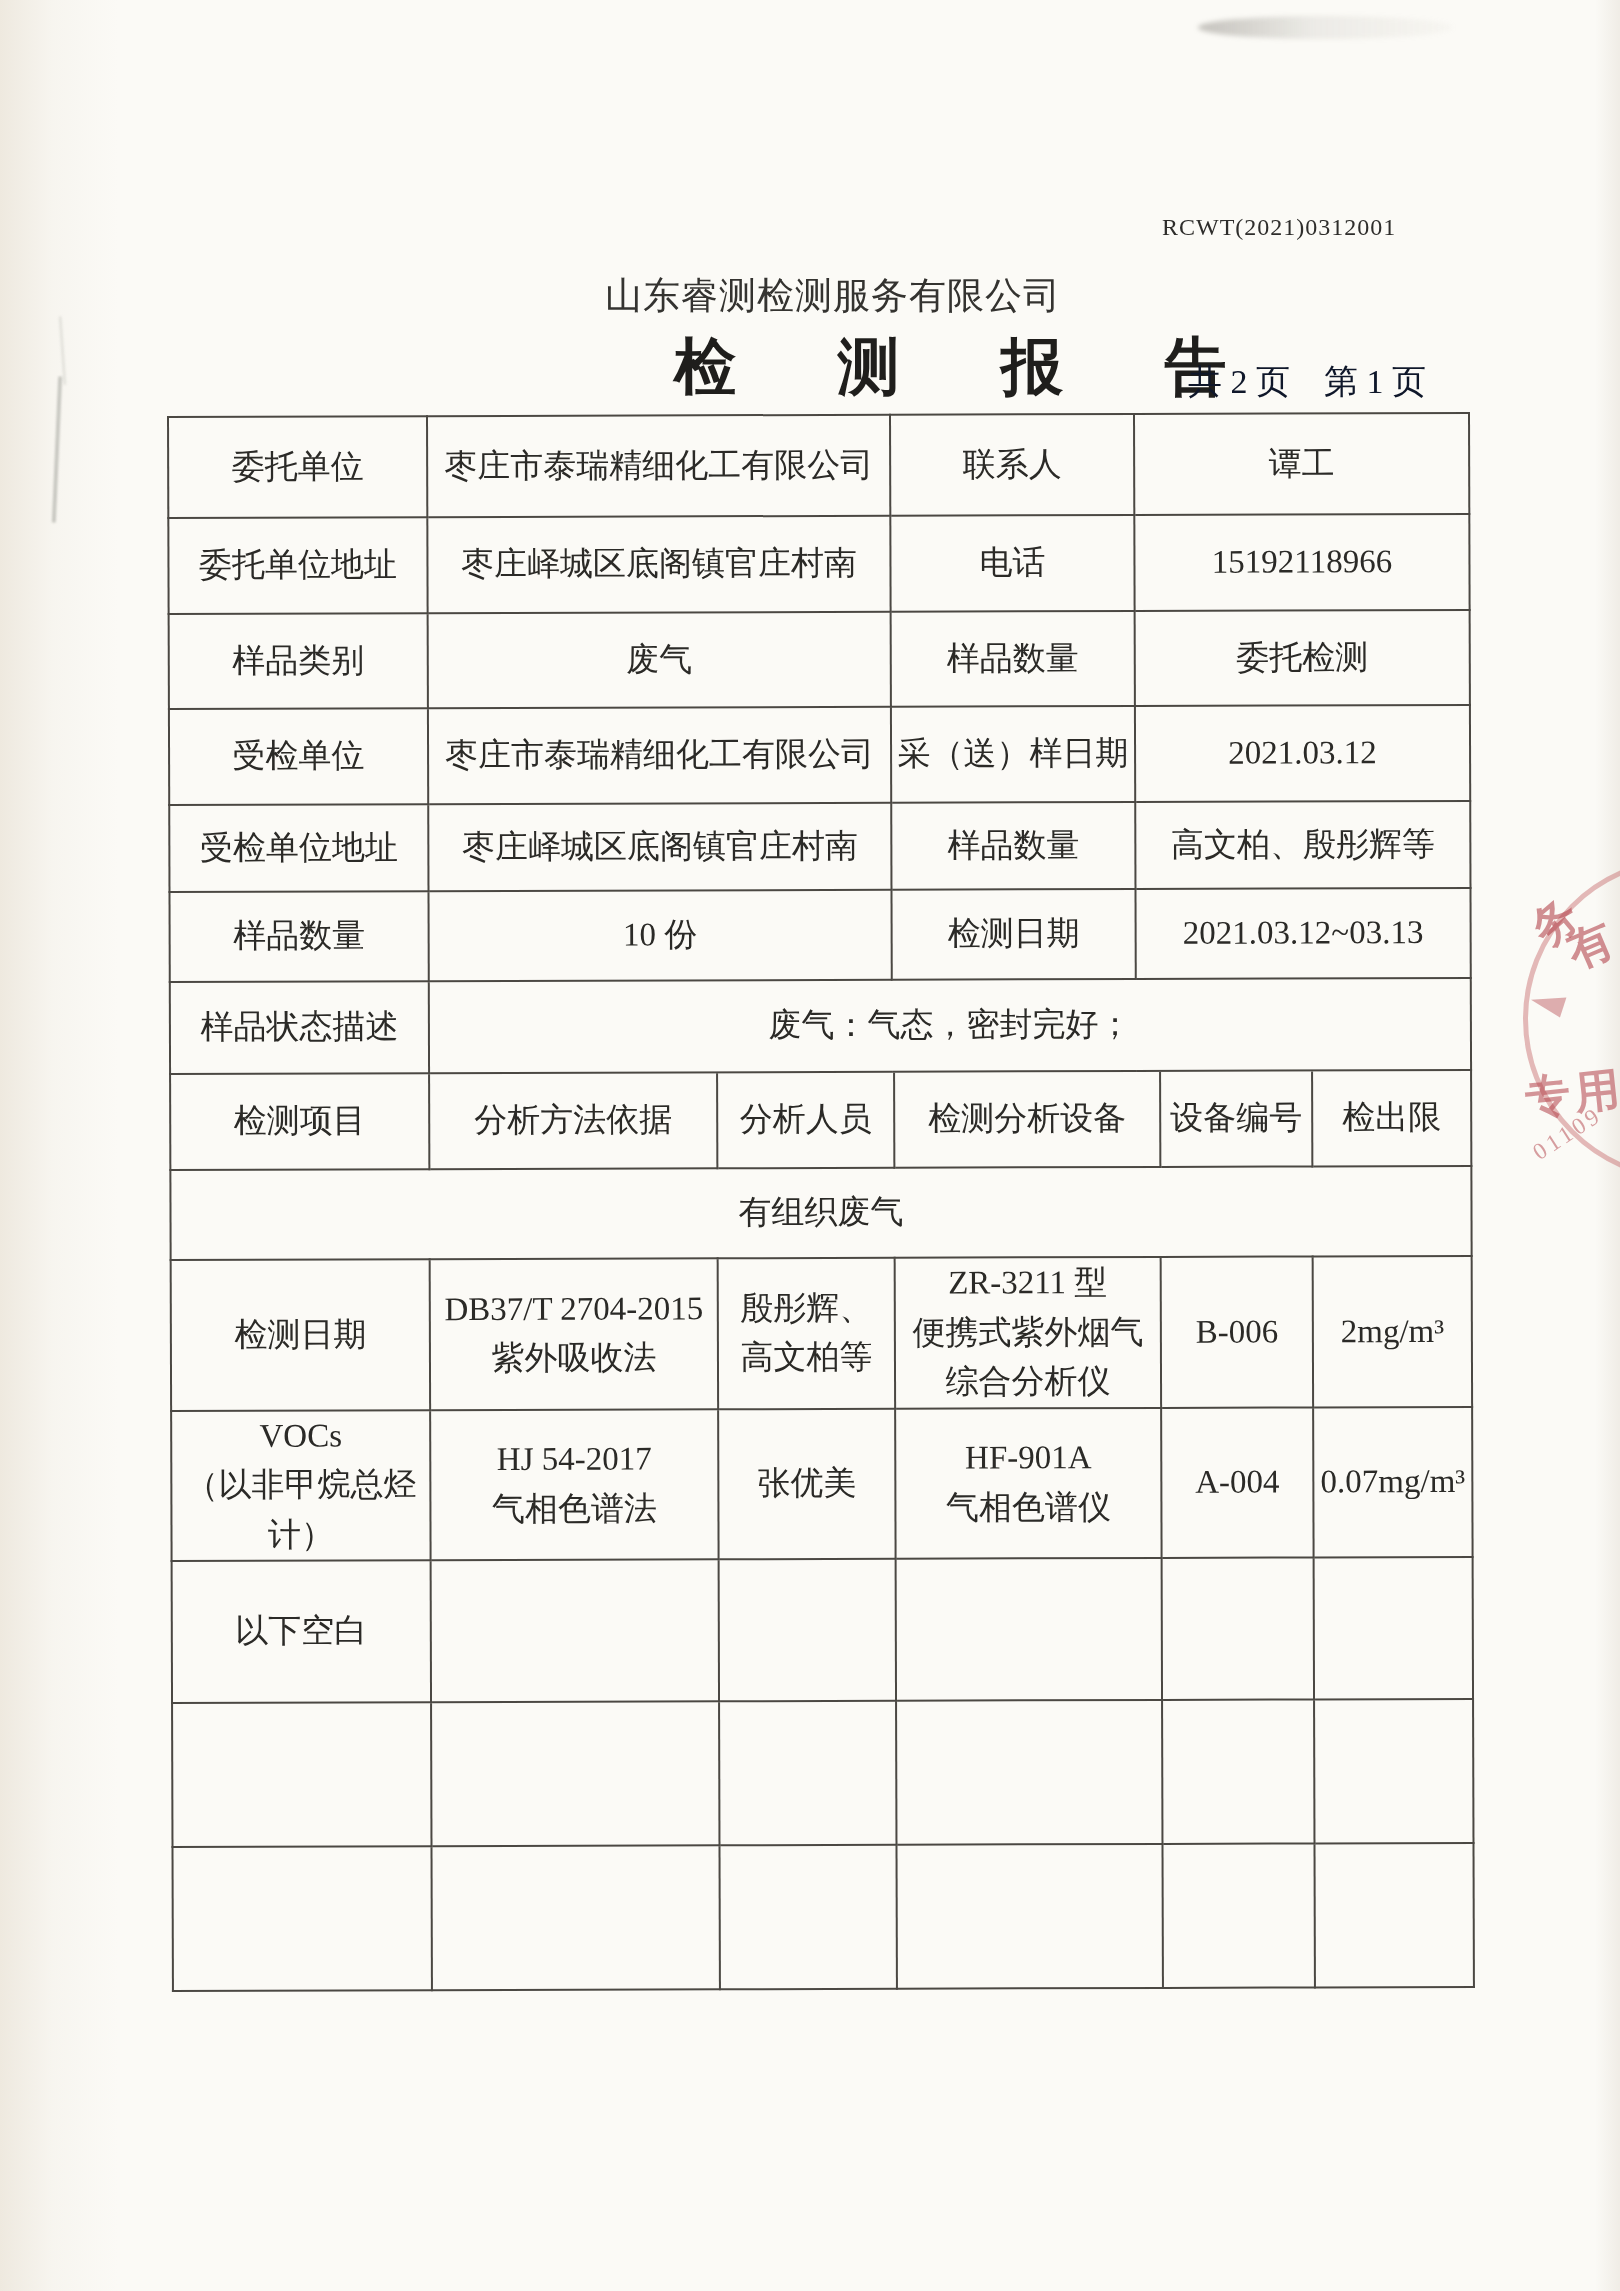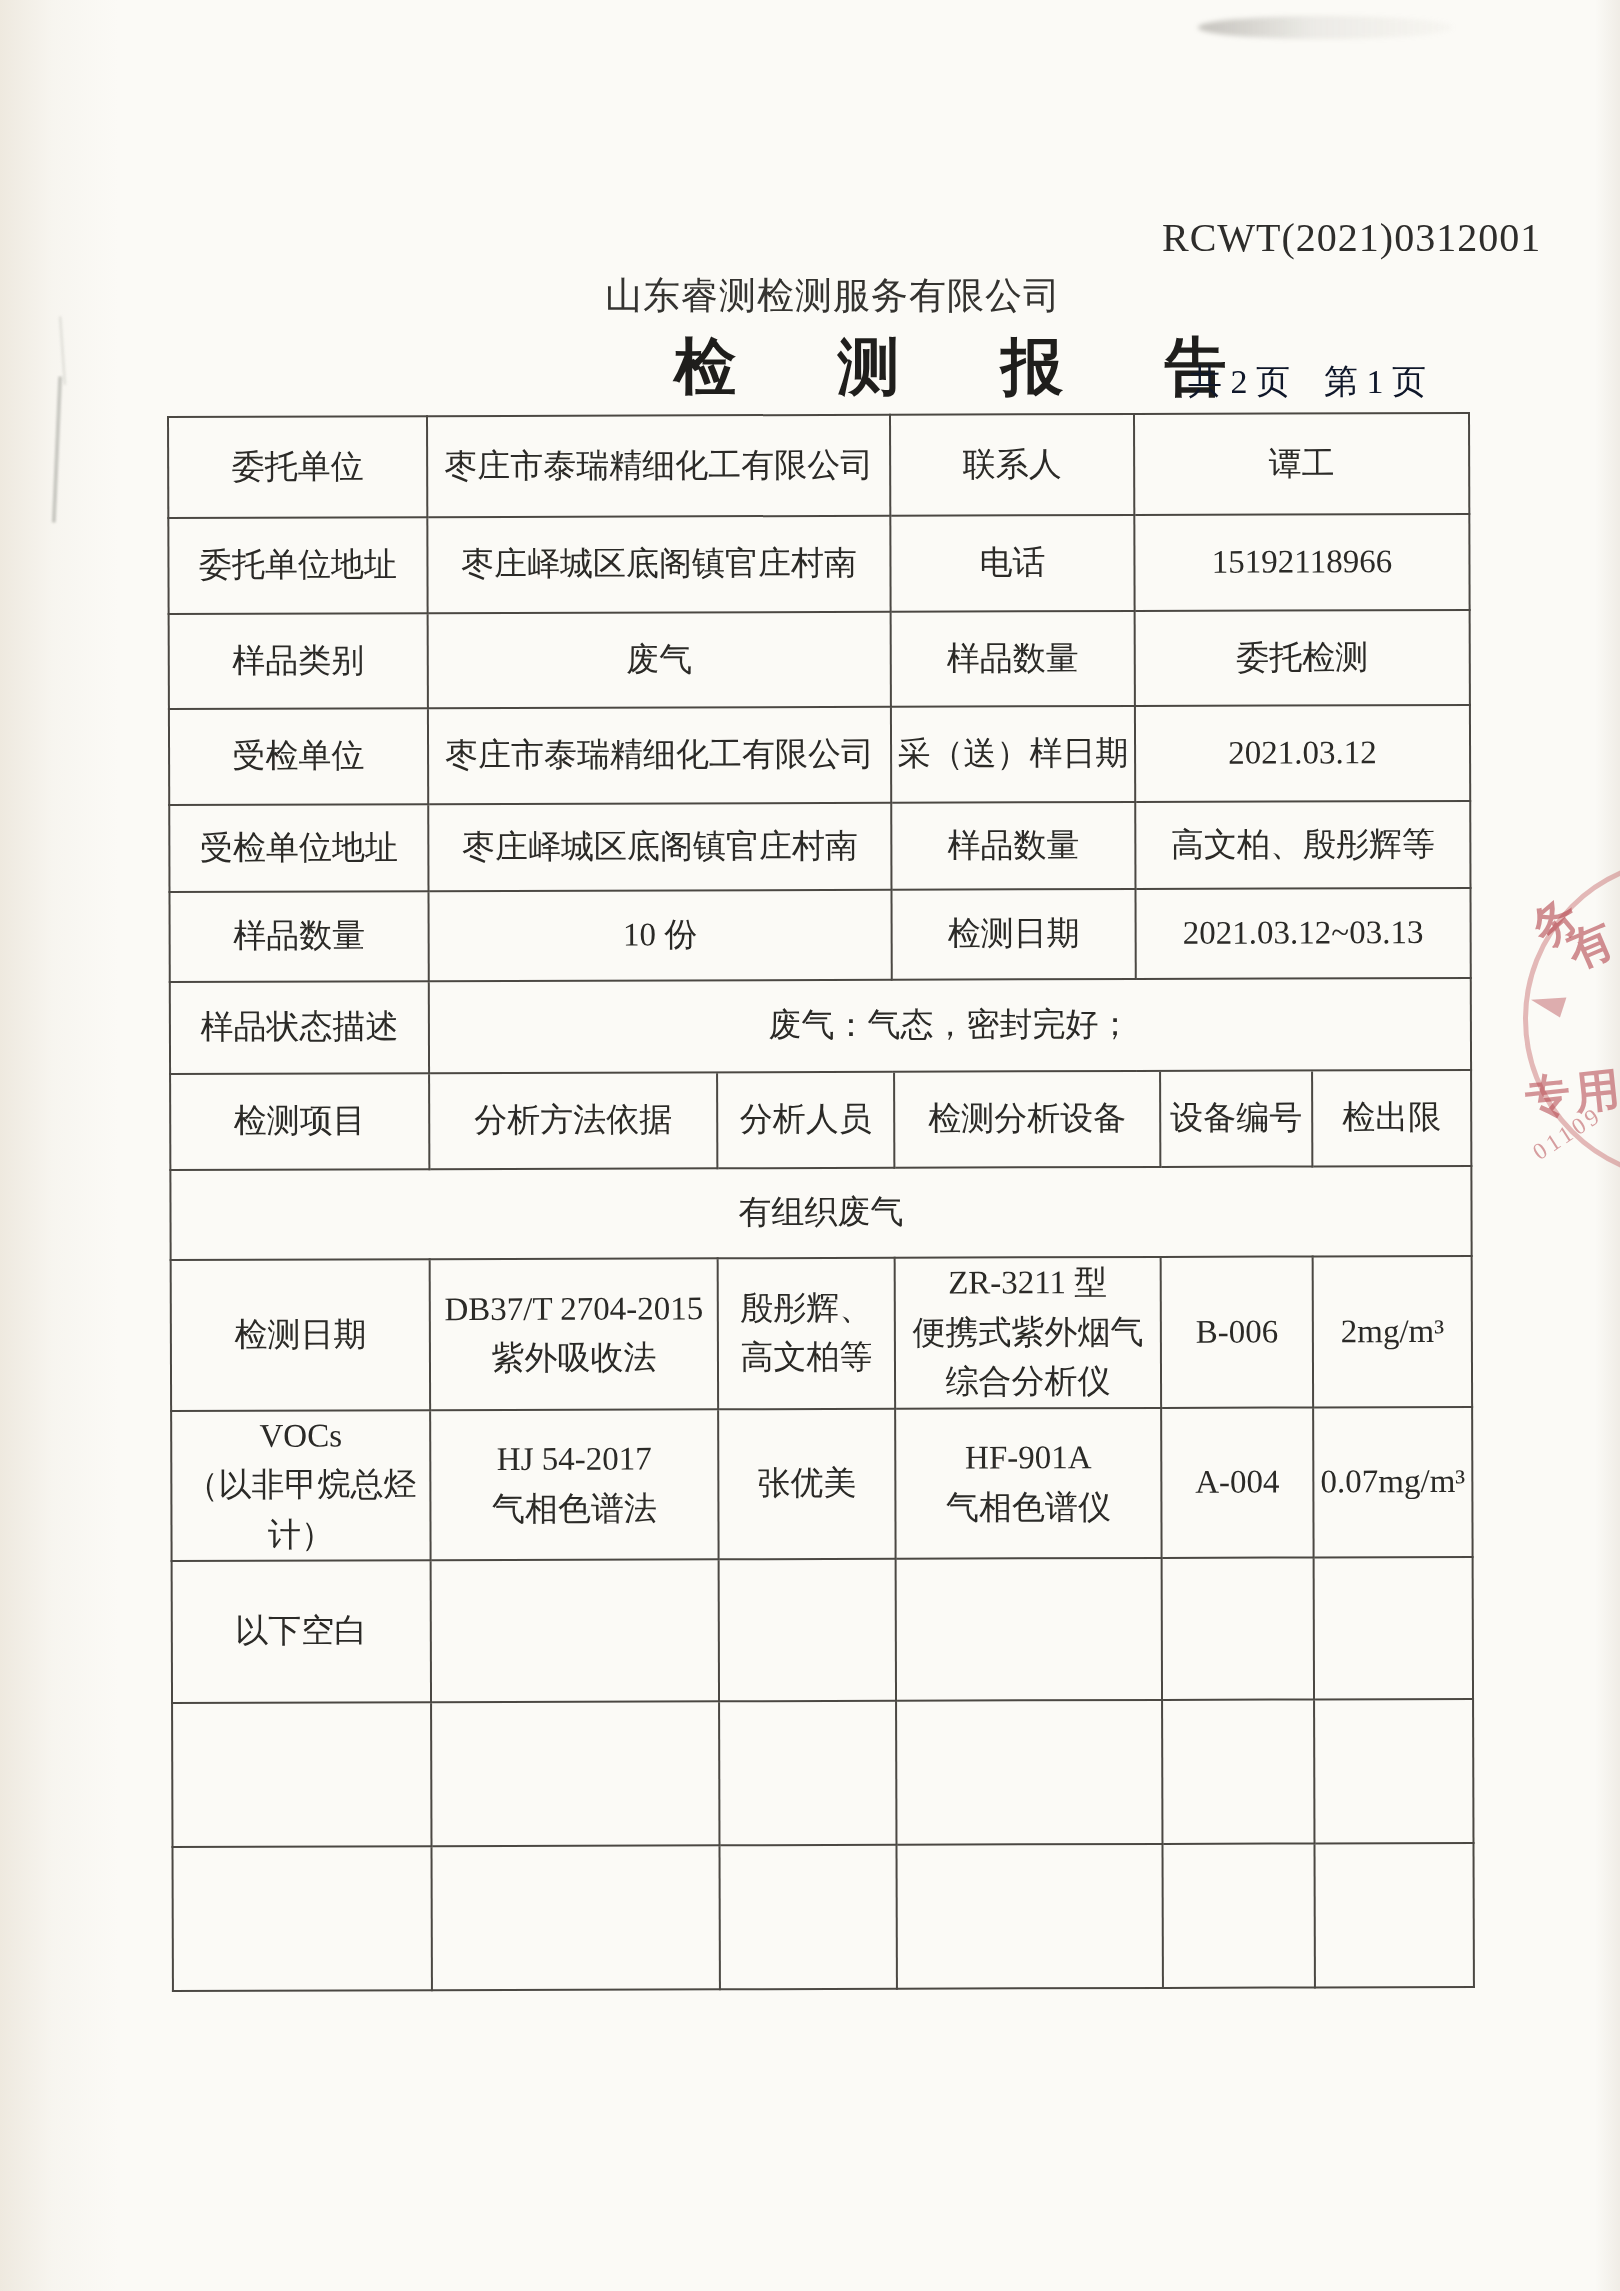--- a/index.html
+++ b/index.html
@@ -17,21 +17,21 @@
     background:linear-gradient(270deg,rgba(228,223,214,.5),rgba(251,250,246,0));pointer-events:none;}
   .smudge-top{position:absolute;left:1198px;top:15.7px;width:255px;height:23.5px;border-radius:50%;
     background:linear-gradient(90deg,rgba(110,106,98,.38),rgba(150,146,138,.14) 45%,rgba(180,176,168,.05));
     filter:blur(2.9px);}
   .crease{position:absolute;left:55px;top:376px;width:3.9px;height:147px;border-radius:2.9px;
     background:rgba(125,130,120,.38);filter:blur(1px);transform:rotate(2.5deg);}
   .crease-tail{position:absolute;left:61px;top:316px;width:2.9px;height:69px;border-radius:2.9px;
     background:rgba(140,145,135,.18);filter:blur(1px);transform:rotate(-4deg);}
 
   
-  .report-no{position:absolute;left:1162px;top:214px;font-size:40px;letter-spacing:1px;color:#2e2d2b;}
+  .report-no{position:absolute;left:1162px;top:214px;font-size:24px;letter-spacing:1px;color:#2e2d2b;}
   .company{position:absolute;left:576px;top:271px;font-size:37px;letter-spacing:1px;color:#343330;margin-left:29px;}
   .title{position:absolute;left:674px;top:325px;font-size:62px;font-weight:700;
     letter-spacing:43px;color:#1f1e1c;text-align:center;}
   .pagination{position:absolute;left:1188px;top:359px;font-size:34px;white-space:pre;color:#0f172a;}
 
   
   .sheet{position:absolute;left:167px;top:416px;width:1301px;
     transform:rotate(-0.18deg);transform-origin:top left;}
   table{border-collapse:collapse;table-layout:fixed;width:1301px;}
   td,th{border:2px solid #4b4843;padding:0 3.9px;text-align:center;vertical-align:middle;

